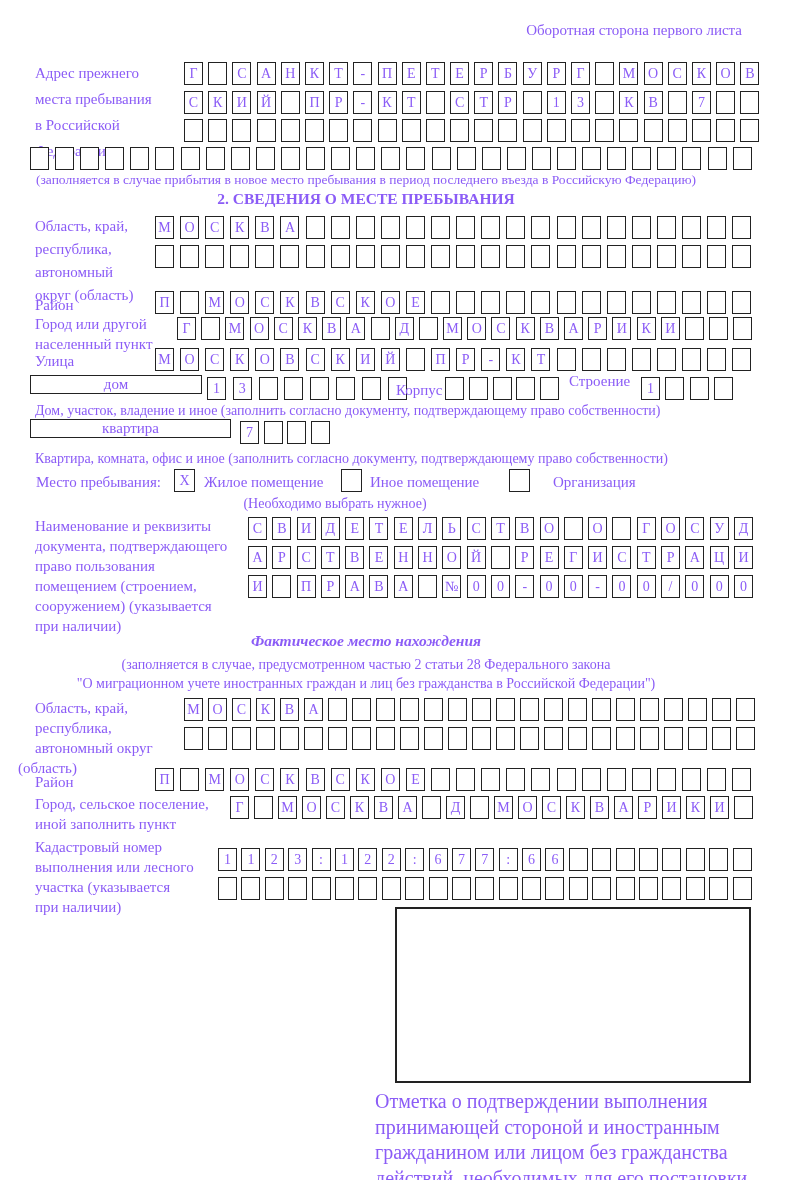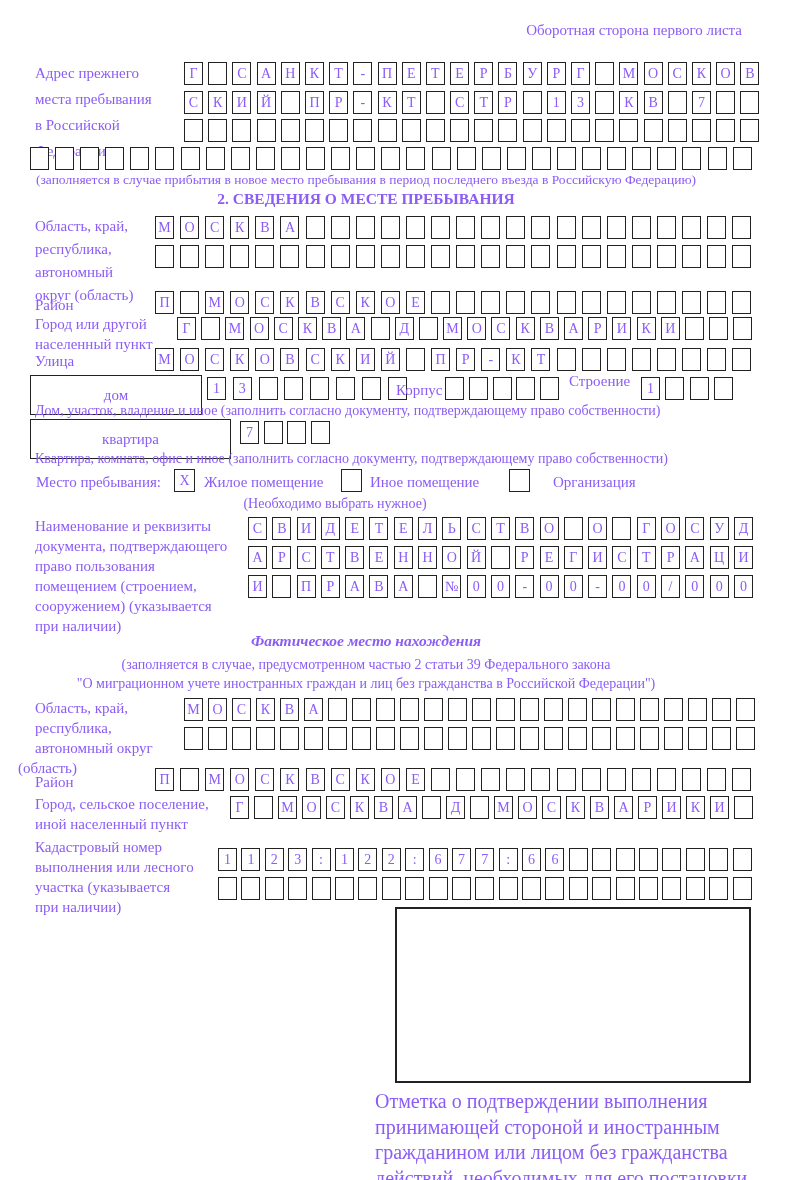--- a/index.html
+++ b/index.html
@@ -14,21 +14,21 @@
   .bold{font-weight:bold;}
   .cellrow{position:absolute;display:flex;}
   .cell{
     box-sizing:border-box;flex:0 0 19px;width:19px;height:23px;
     border:1.6px solid #222;background:#fff;
     display:flex;align-items:center;justify-content:center;
     font-size:14px;line-height:1;
   }
   .cell + .cell{margin-left:var(--g);}
   .wbox{
-    position:absolute;box-sizing:border-box;border:1.6px solid #222;height:40px;
+    position:absolute;box-sizing:border-box;border:1.6px solid #222;height:19px;
     display:flex;align-items:center;justify-content:center;font-size:15px;background:#fff;
   }
   .cb{
     position:absolute;box-sizing:border-box;width:21px;height:23px;border:1.6px solid #222;
     display:flex;align-items:center;justify-content:center;font-size:14px;background:#fff;
   }
   .bigbox{position:absolute;box-sizing:border-box;border:2px solid #222;background:#fff;}
 </style>
 </head>
 <body>
@@ -424,21 +424,21 @@
       <span class="cell">-</span>
       <span class="cell">0</span>
       <span class="cell">0</span>
       <span class="cell">/</span>
       <span class="cell">0</span>
       <span class="cell">0</span>
       <span class="cell">0</span>
     </div>
 
   <div class="abs center bold" style="top:632px;font-size:15.5px;font-style:italic;">Фактическое место нахождения</div>
-  <div class="cap center" style="top:657px;font-size:14px;">(заполняется в случае, предусмотренном частью 2 статьи 39 Федерального закона</div>
+  <div class="cap center" style="top:657px;font-size:14px;">(заполняется в случае, предусмотренном частью 2 статьи 28 Федерального закона</div>
   <div class="cap center" style="top:676px;font-size:14px;">"О миграционном учете иностранных граждан и лиц без гражданства в Российской Федерации")</div>
 
   <div class="lbl" style="left:35px;top:699px;">Область, край,</div>
   <div class="lbl" style="left:35px;top:719px;">республика,</div>
   <div class="lbl" style="left:35px;top:739px;">автономный округ</div>
   <div class="lbl" style="left:18px;top:759px;">(область)</div>
   <div class="cellrow" style="left:184px;top:698px;--g:5px;">
       <span class="cell">М</span>
       <span class="cell">О</span>
       <span class="cell">С</span>
@@ -513,21 +513,21 @@
       <span class="cell"></span>
       <span class="cell"></span>
       <span class="cell"></span>
       <span class="cell"></span>
       <span class="cell"></span>
       <span class="cell"></span>
       <span class="cell"></span>
     </div>
 
   <div class="lbl" style="left:35px;top:795px;">Город, сельское поселение,</div>
-  <div class="lbl" style="left:35px;top:815px;">иной населенный пункт</div>
+  <div class="lbl" style="left:35px;top:815px;">иной заполнить пункт</div>
   <div class="cellrow" style="left:230px;top:796px;--g:5px;">
       <span class="cell">Г</span>
       <span class="cell"></span>
       <span class="cell">М</span>
       <span class="cell">О</span>
       <span class="cell">С</span>
       <span class="cell">К</span>
       <span class="cell">В</span>
       <span class="cell">А</span>
       <span class="cell"></span>

